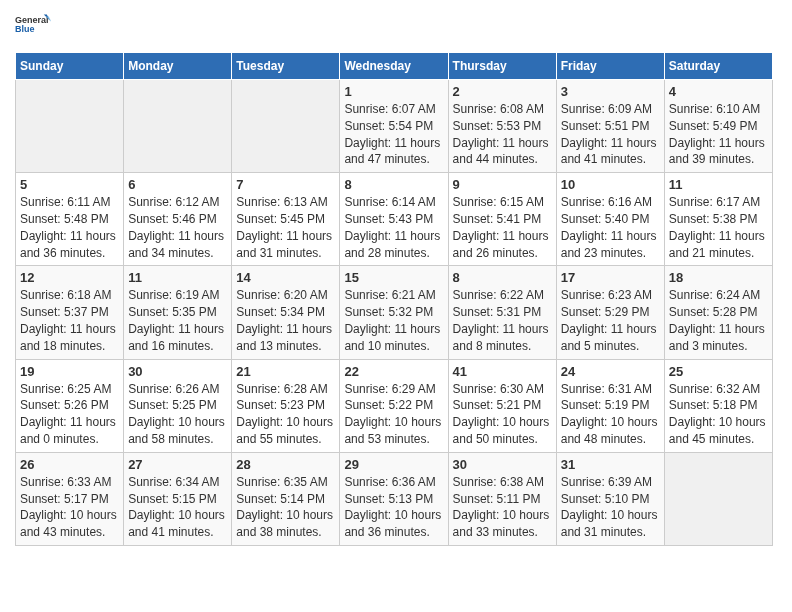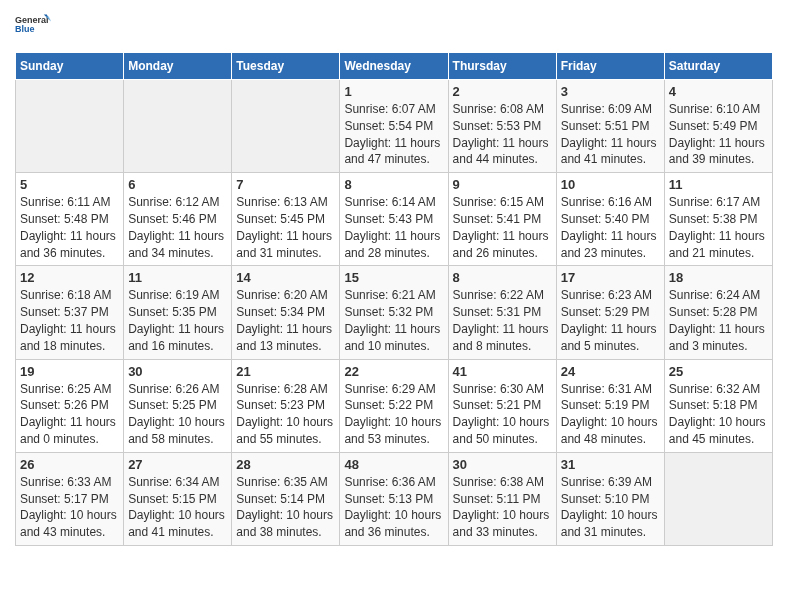--- a/index.html
+++ b/index.html
@@ -228,21 +228,21 @@
           </td>
           <td>
             <span class="day-number">27</span>
             <div class="day-info">Sunrise: 6:34 AM<br>Sunset: 5:15 PM<br>Daylight: 10 hours and 41 minutes.</div>
           </td>
           <td>
             <span class="day-number">28</span>
             <div class="day-info">Sunrise: 6:35 AM<br>Sunset: 5:14 PM<br>Daylight: 10 hours and 38 minutes.</div>
           </td>
           <td>
-            <span class="day-number">48</span>
+            <span class="day-number">29</span>
             <div class="day-info">Sunrise: 6:36 AM<br>Sunset: 5:13 PM<br>Daylight: 10 hours and 36 minutes.</div>
           </td>
           <td>
             <span class="day-number">30</span>
             <div class="day-info">Sunrise: 6:38 AM<br>Sunset: 5:11 PM<br>Daylight: 10 hours and 33 minutes.</div>
           </td>
           <td>
             <span class="day-number">31</span>
             <div class="day-info">Sunrise: 6:39 AM<br>Sunset: 5:10 PM<br>Daylight: 10 hours and 31 minutes.</div>
           </td>

